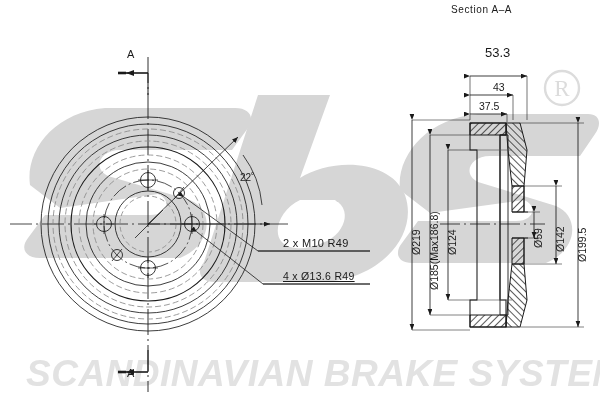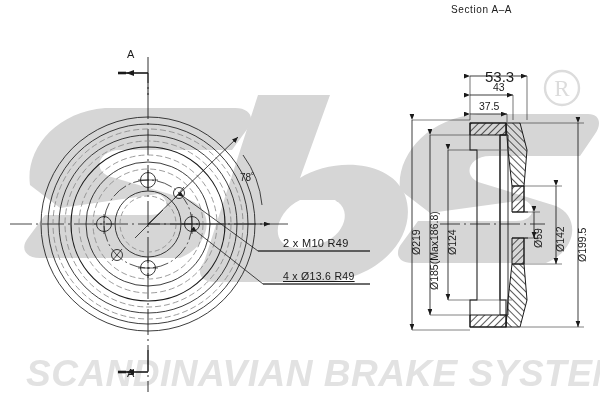--- a/index.html
+++ b/index.html
@@ -228,32 +228,32 @@
   </div>
 
   <div class="lbl" style="left:127px;top:48px;font-size:11px;">
     <span>A</span>
   </div>
   <div class="lbl" style="left:127px;top:367px;font-size:11px;">
     <span>A</span>
   </div>
 
   <div class="lbl" style="left:240px;top:172px;font-size:10px;">
-    <span>78˚</span>
+    <span>22˚</span>
   </div>
 
   <div class="lbl" style="left:283px;top:237px;font-size:11px;letter-spacing:0.3px;">
     <span>2  x  M10    R49</span>
   </div>
 
   <div class="lbl" style="left:283px;top:270px;font-size:10.5px;letter-spacing:0.3px;text-decoration:underline;">
     <span>4  x  Ø13.6  R49</span>
   </div>
 
-  <div class="lbl" style="left:485px;top:68px;font-size:15px;">
+  <div class="lbl" style="left:485px;top:45px;font-size:13px;">
     <span>53.3</span>
   </div>
   <div class="lbl" style="left:493px;top:81px;font-size:10.5px;">
     <span>43</span>
   </div>
   <div class="lbl" style="left:479px;top:100px;font-size:10.5px;">
     <span>37.5</span>
   </div>
 
   <div class="lbl vert" style="left:410px;top:255px;font-size:10.5px;">

